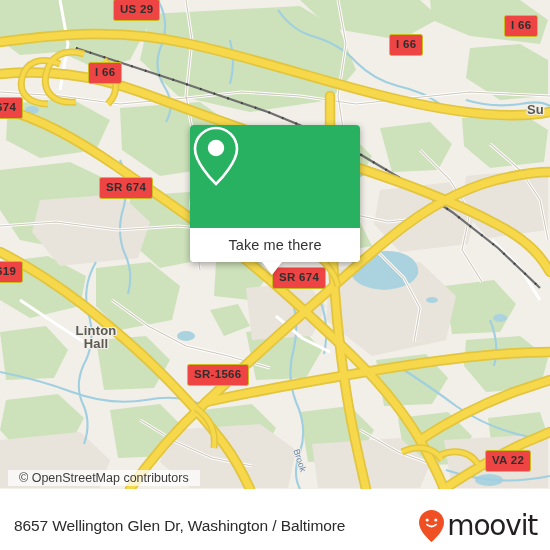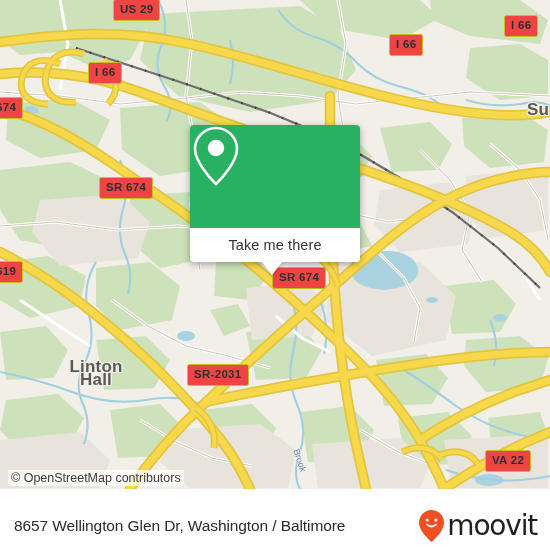--- a/index.html
+++ b/index.html
@@ -16,21 +16,21 @@
     position: absolute; left: 0; top: 0; width: 550px; height: 489px;
     overflow: hidden;
     background: #f2efe9;
   }
   #map svg { position: absolute; left: 0; top: 0; }
 
   
   .place-label {
     position: absolute;
     color: #5a5a52;
-    font-size: 17px;
+    font-size: 13px;
     font-weight: bold;
     line-height: 13px;
     text-align: center;
     letter-spacing: .2px;
     text-shadow:
       -1.4px 0 #f2efe9, 1.4px 0 #f2efe9, 0 -1.4px #f2efe9, 0 1.4px #f2efe9,
       -1px -1px #f2efe9, 1px -1px #f2efe9, -1px 1px #f2efe9, 1px 1px #f2efe9;
     white-space: pre;
     pointer-events: none;
   }
@@ -97,21 +97,21 @@
     filter: drop-shadow(0 2px 2px rgba(0,0,0,.18));
   }
 
   
   #attribution {
     position: absolute;
     left: 8px; top: 470px;
     font-size: 12.5px;
     color: #3c3c3c;
     background: rgba(255,255,255,.72);
-    padding: 1px 3px;
+    padding: 1px 11px;
     white-space: nowrap;
   }
 
   
   #footer {
     position: absolute;
     left: 0; top: 489px; width: 550px; height: 74px;
     background: #ffffff;
     overflow: hidden;
   }
@@ -305,35 +305,35 @@
         <path d="M104,60 C118,74 120,92 108,104"></path>
         <path d="M324,142 C340,150 352,162 356,178"></path>
         <path d="M306,250 C322,258 334,270 338,286"></path>
         <path d="M438,456 C456,448 470,452 478,464"></path>
         <path d="M402,452 C420,444 434,448 442,460"></path>
         <path d="M196,408 C210,418 216,432 214,448"></path>
       </g>
 
     </svg>
 
-    <div class="place-label" style="left:66px; top:360px; width:60px;">Linton
+    <div class="place-label" style="left:66px; top:324px; width:60px;">Linton
 Hall</div>
     <div class="place-label" style="left:527px; top:103px; width:24px; text-align:left;">Su</div>
 
     <div class="water-label" style="left:300px; top:448px; transform: rotate(72deg); transform-origin: 0 0;">Brook</div>
 
     <div class="shield" style="left:113px; top:-1px;">US 29</div>
     <div class="shield" style="left:88px; top:62px;">I 66</div>
     <div class="shield" style="left:389px; top:34px;">I 66</div>
     <div class="shield" style="left:504px; top:15px;">I 66</div>
     <div class="shield" style="left:-11px; top:97px;">674</div>
     <div class="shield" style="left:99px; top:177px;">SR 674</div>
     <div class="shield" style="left:-11px; top:261px;">619</div>
     <div class="shield" style="left:272px; top:267px;">SR 674</div>
-    <div class="shield" style="left:187px; top:364px;">SR-2031</div>
+    <div class="shield" style="left:187px; top:364px;">SR-1566</div>
     <div class="shield" style="left:485px; top:450px;">VA 22</div>
 
     <div id="popup">
       <div id="popup-head">
         <svg width="52" height="62" viewBox="0 0 52 62">
           <path d="M26 3 C14.4 3 5 12.4 5 24 C5 36.5 20.5 54 26 59 C31.5 54 47 36.5 47 24 C47 12.4 37.6 3 26 3 Z" fill="none" stroke="#ffffff" stroke-width="2.6"></path>
           <circle cx="26" cy="23" r="8.2" fill="#ffffff"></circle>
         </svg>
       </div>
       <div id="popup-body">

